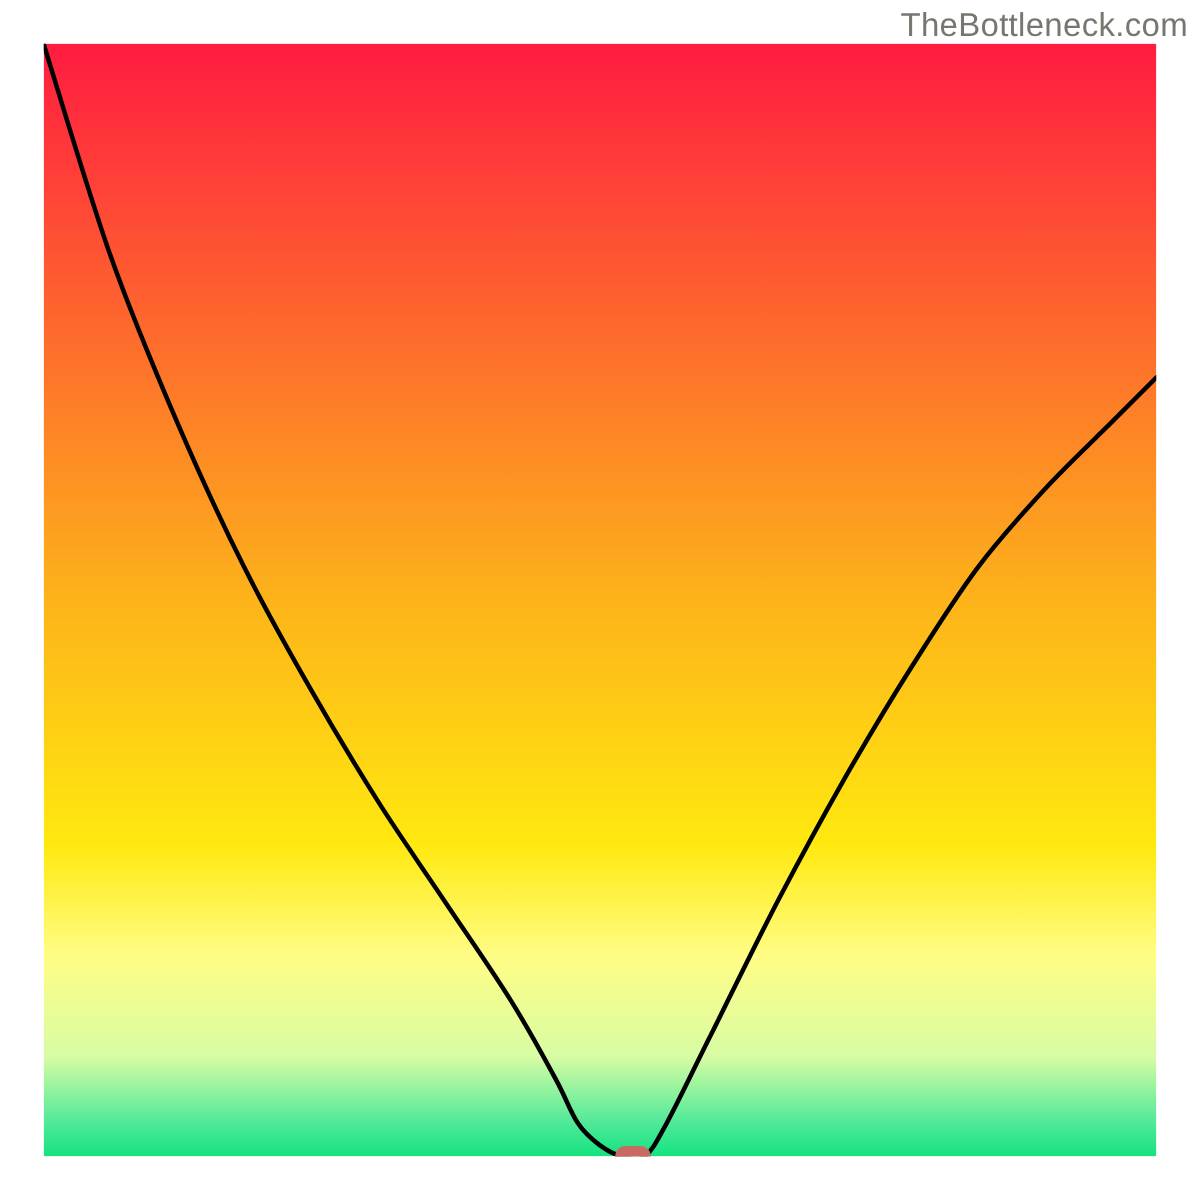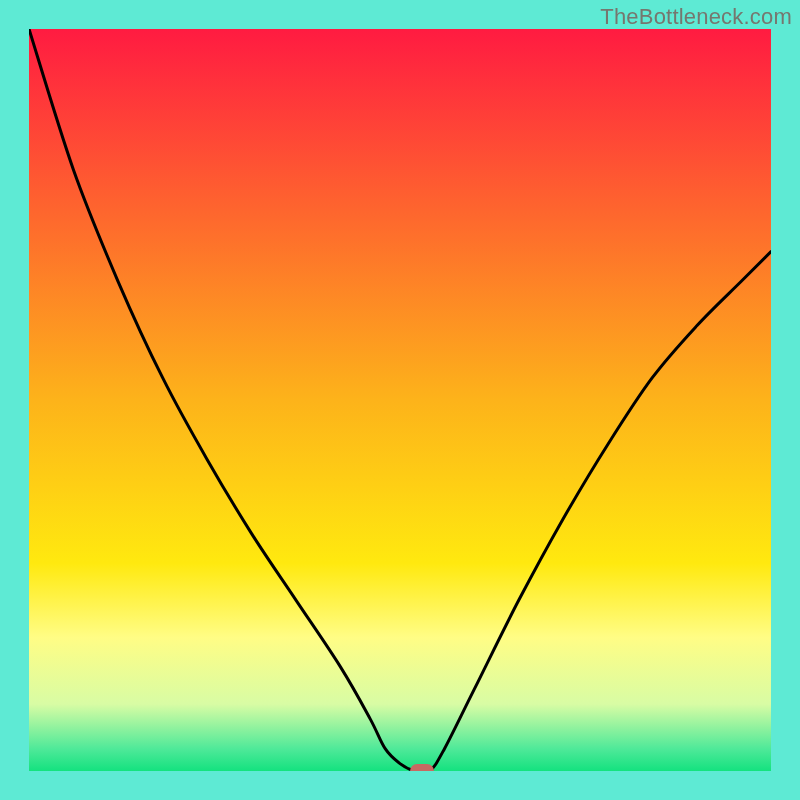--- a/index.html
+++ b/index.html
@@ -7,21 +7,21 @@
     padding: 0;
     width: 800px;
     height: 800px;
     background: #000;
     overflow: hidden;
   }
   .frame {
     position: relative;
     width: 800px;
     height: 800px;
-    background: #5eead4;
+    background: #ffffff;
   }
   .watermark {
     position: absolute;
     top: 4px;
     right: 8px;
     font-family: Arial, Helvetica, sans-serif;
     font-size: 22px;
     color: #76776f;
     letter-spacing: 0.2px;
     z-index: 5;

